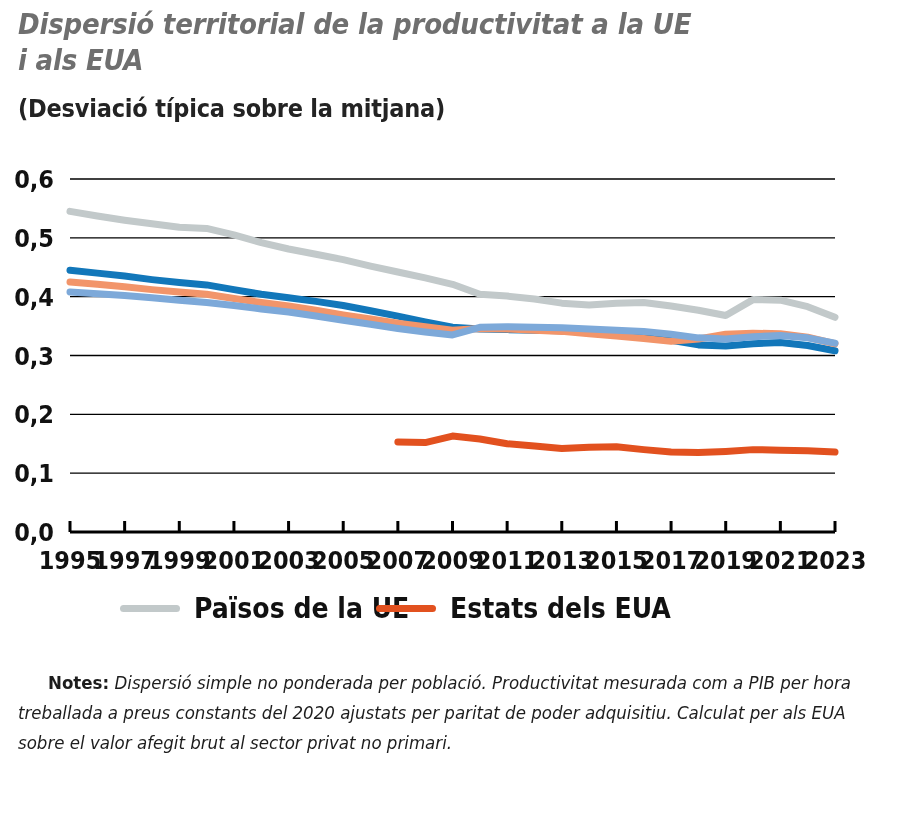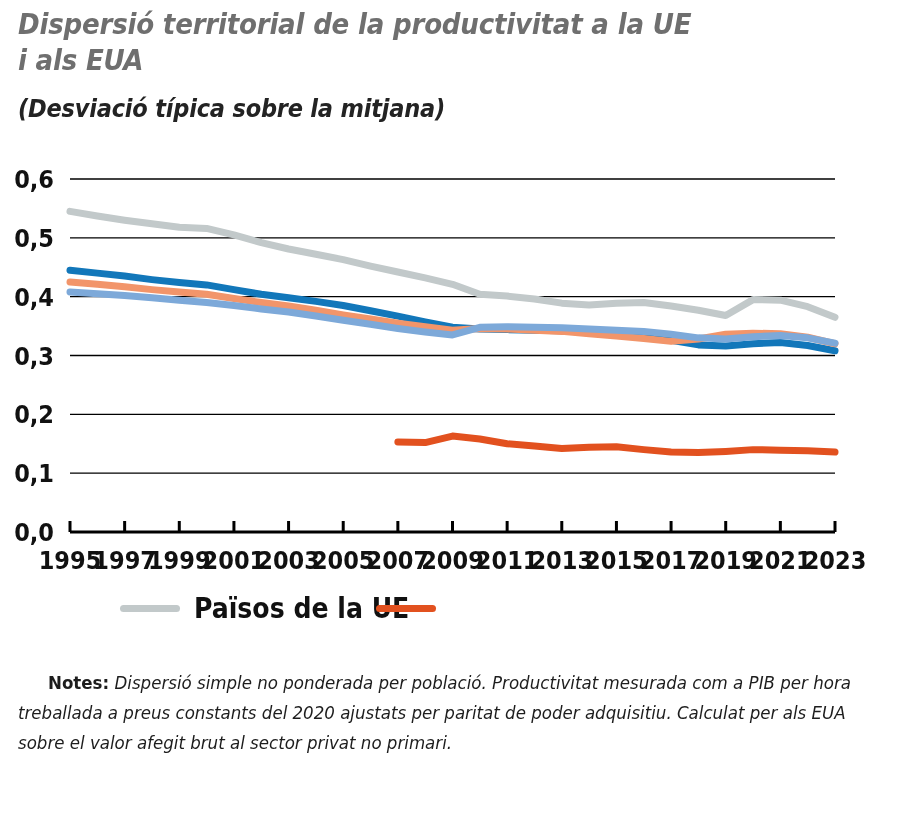--- a/index.html
+++ b/index.html
@@ -36,21 +36,20 @@
     white-space: pre-line;
   }
   .subtitle {
     position: absolute;
     left: 18px;
     top: 94px;
     width: 860px;
     font-family: "DejaVu Sans Condensed", "Liberation Sans Narrow", "Liberation Sans", sans-serif;
     font-size: 25px;
     font-weight: bold;
-    font-style: italic;
     color: #232323;
     letter-spacing: -0.2px;
   }
 
   
   .chart-wrap {
     position: absolute;
     left: 0;
     top: 152px;
     width: 900px;
@@ -190,20 +189,21 @@
       </svg>
   </div>
 
   <div class="legend" id="legend">
       <div class="legend-item">
         <span class="legend-swatch" style="background: rgb(194, 201, 202);"></span>
         <span class="legend-label">Països de la UE</span>
       </div>
       <div class="legend-item">
         <span class="legend-swatch" style="background: rgb(226, 81, 31);"></span>
+        <span class="legend-label">Estats dels EUA</span>
       </div>
     </div>
 
   <div class="footnotes">
     <p class="note-block"><b>Notes:</b><span> Dispersió simple no ponderada per població. Productivitat mesurada com a PIB per hora treballada a preus constants del 2020 ajustats per paritat de poder adquisitiu. Calculat per als EUA sobre el valor afegit brut al sector privat no primari.</span></p>
   </div>
 
 </div>
 
 </body></html>

